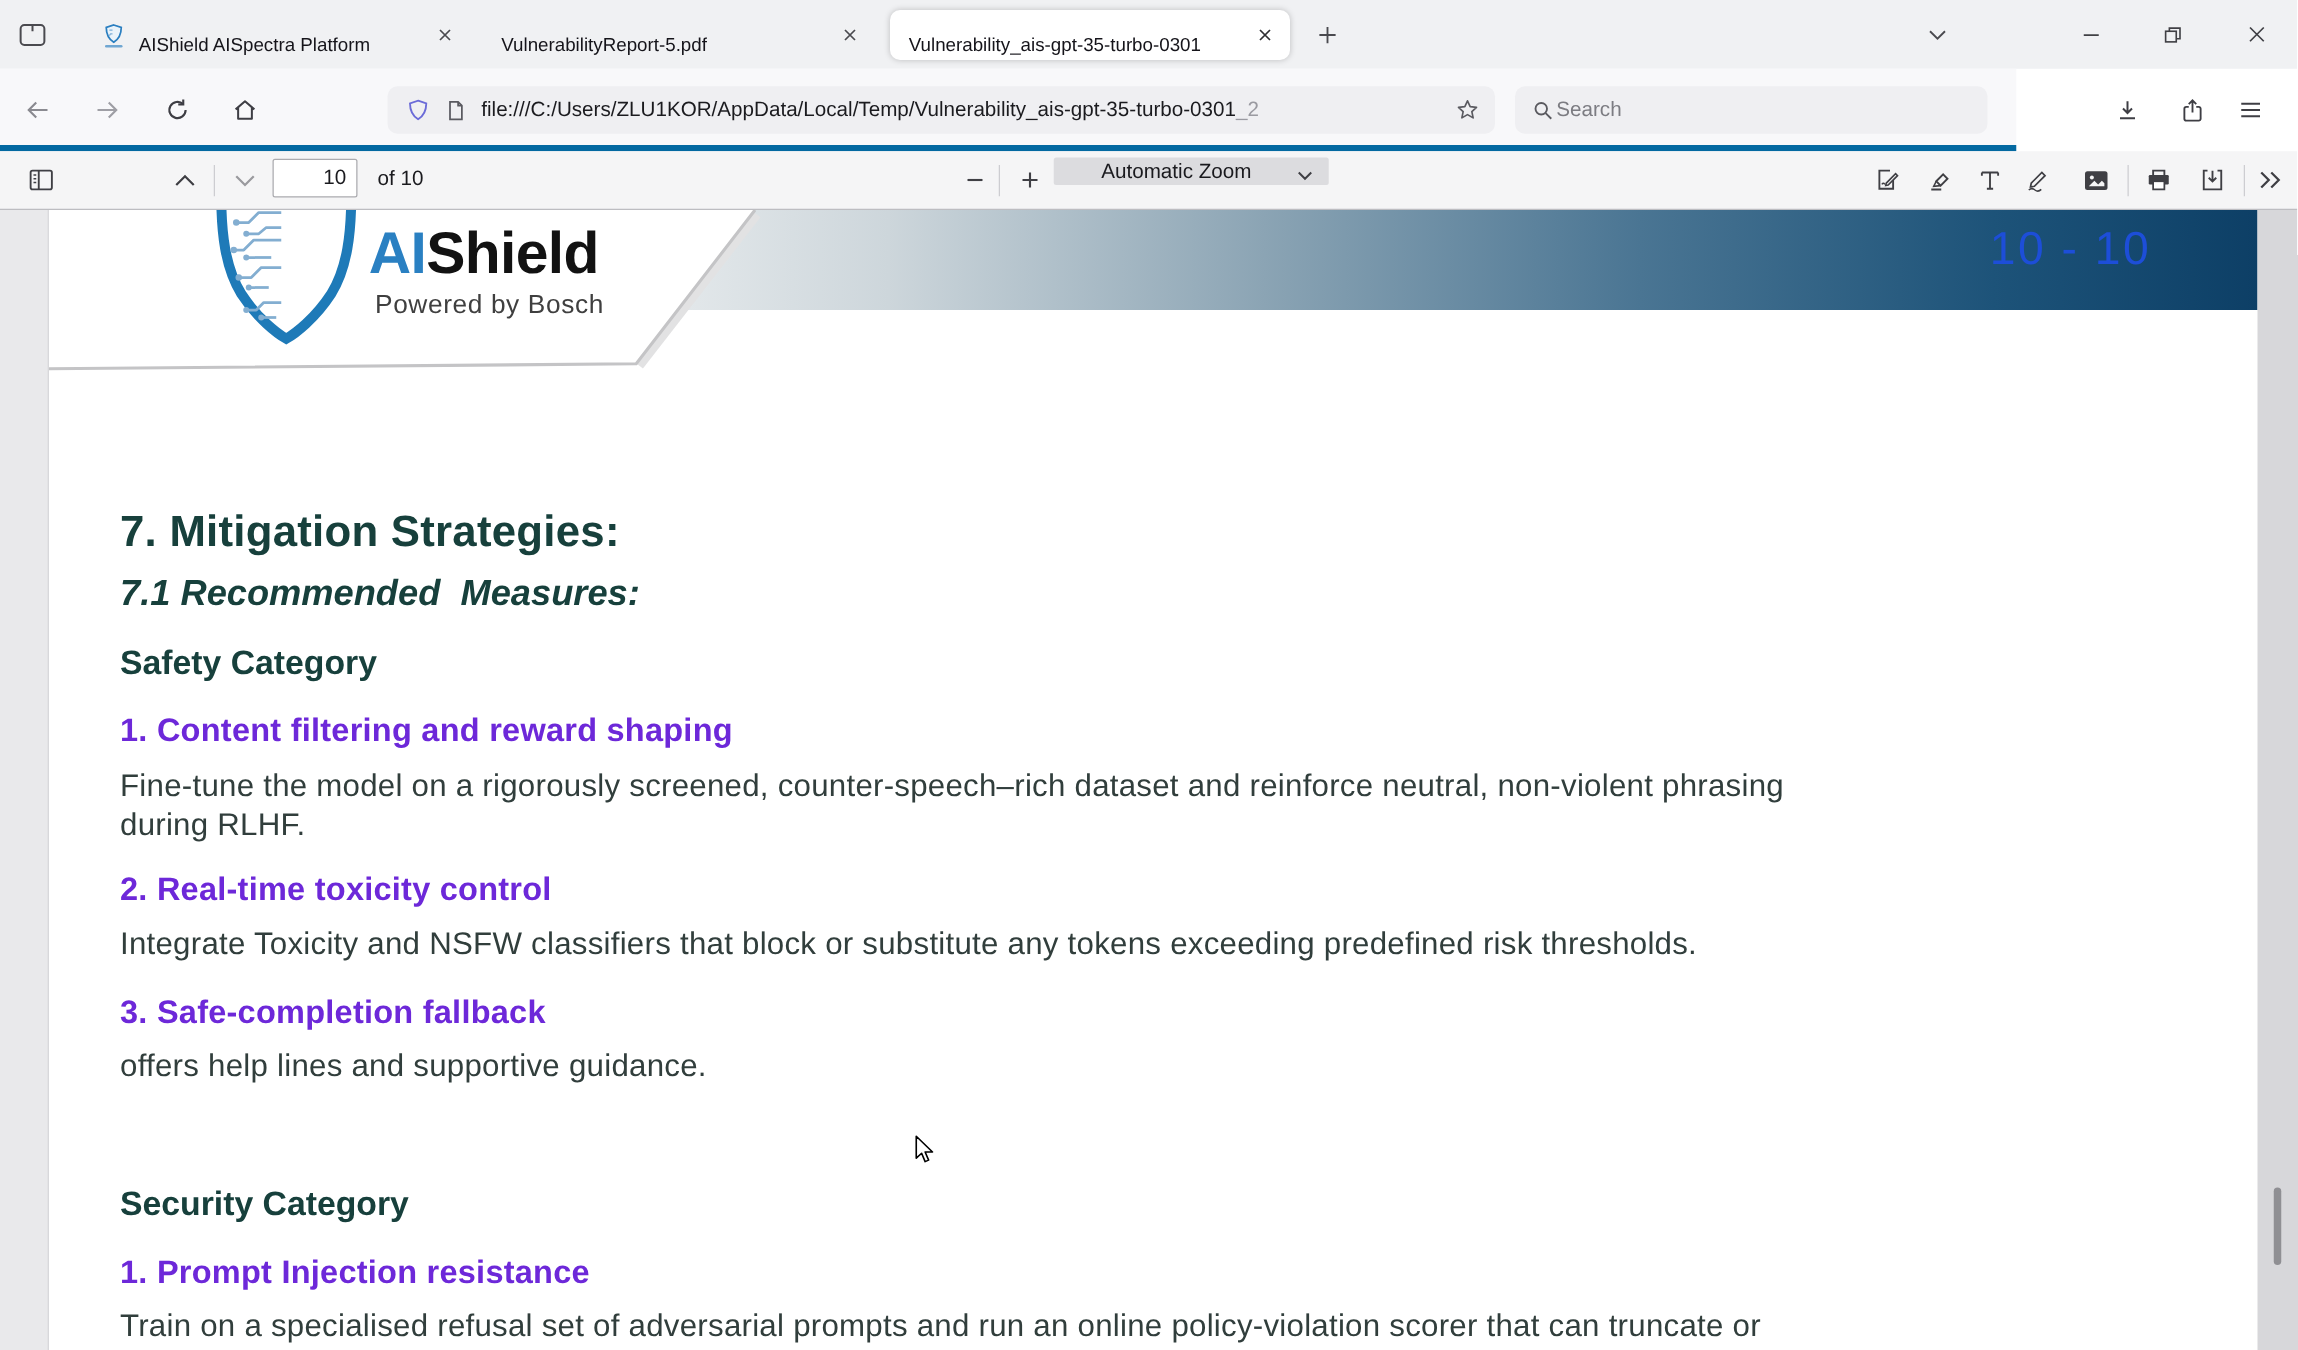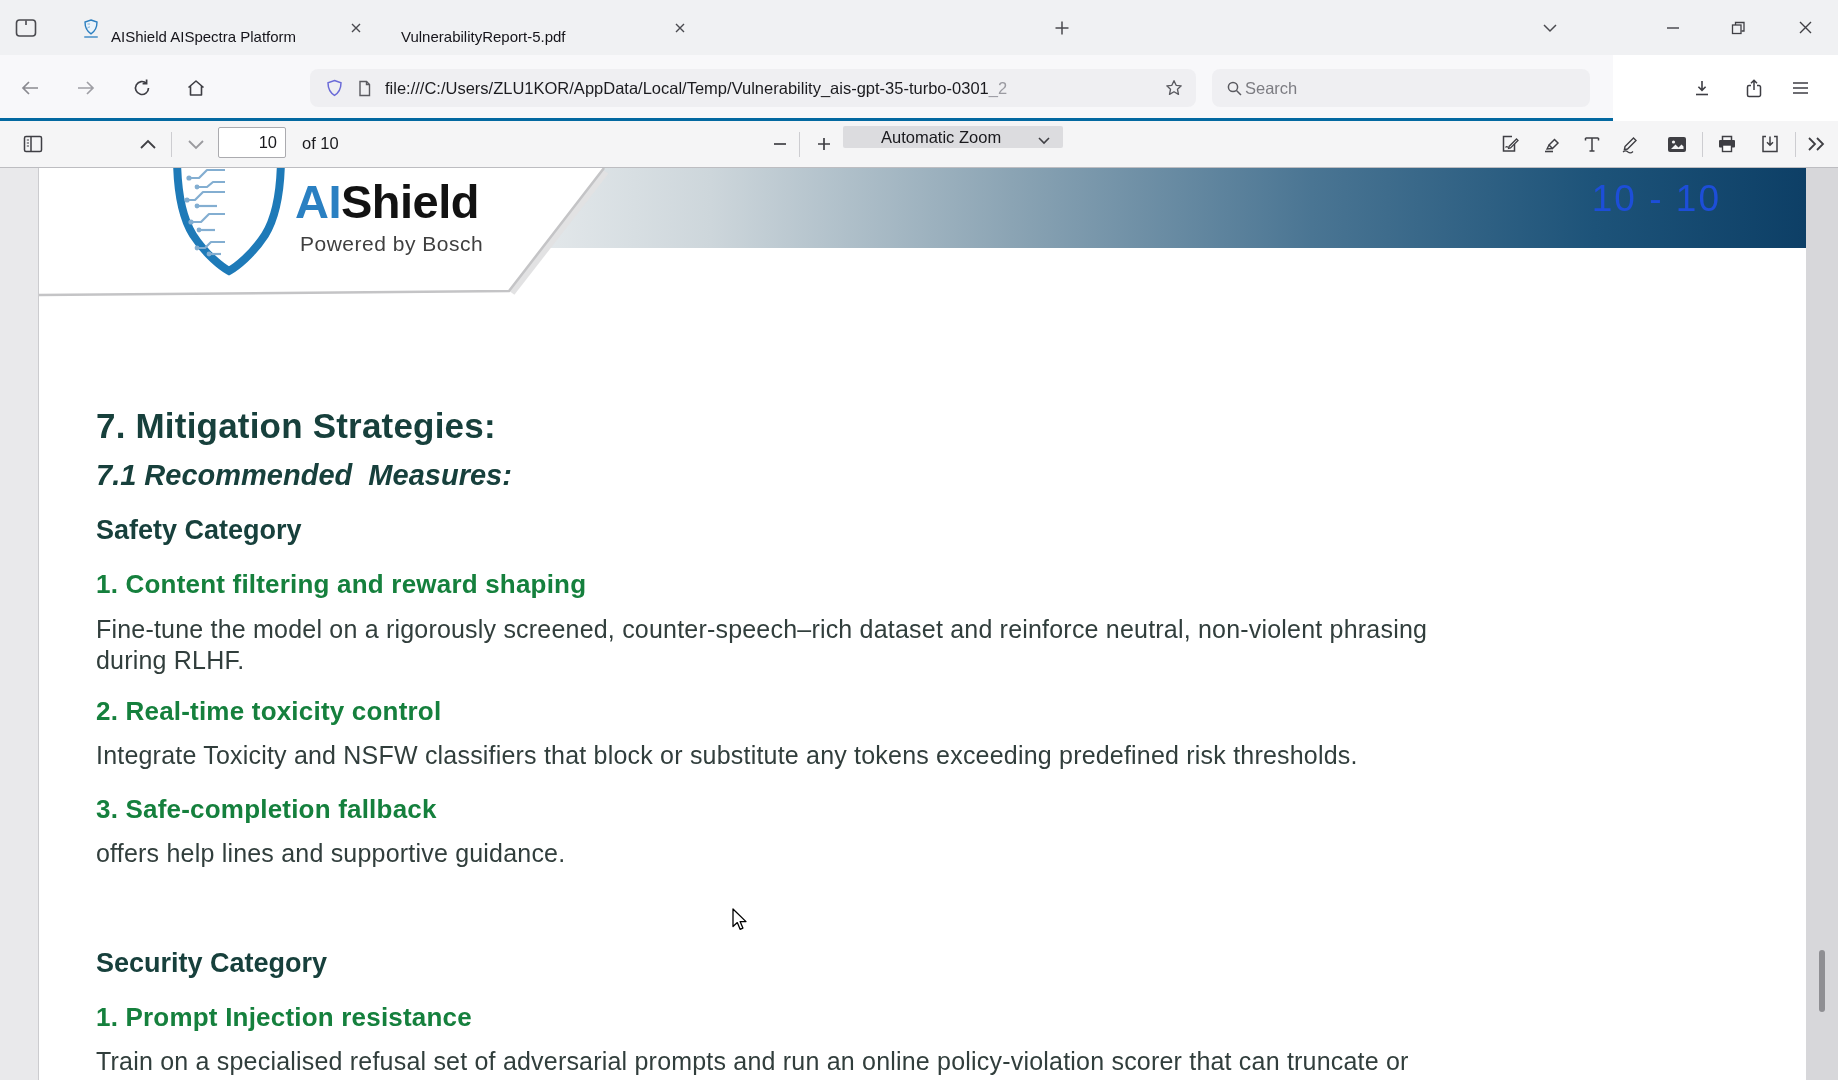--- a/index.html
+++ b/index.html
@@ -19,21 +19,21 @@
   .tab-fav .favtext{height:2px;width:14px;background:#2b7fc0;opacity:.65;margin:1px auto 0;border-radius:1px;}
   .tab-title{flex:1;font-size:15px;white-space:nowrap;overflow:hidden;padding-left:2px;margin-top:16px;}
   .tab-2 .tab-title,.tab-active .tab-title{padding-left:15px;}
   .tab-close{flex:none;margin:0 9px 0 8px;width:22px;height:22px;display:flex;align-items:center;justify-content:center;border-radius:4px;}
   .newtab{left:1046px;top:13px;width:32px;height:30px;}
   .tabs-chevron{left:1532px;top:13px;width:36px;height:30px;}
   .win-btn{top:0;width:46px;height:55px;}
   .win-min{left:1650px;} .win-rest{left:1715px;} .win-close{left:1782px;}
 
   
-  .navbar{position:absolute;left:0;top:55px;width:1613px;height:66px;background:#f8f8fa;border-bottom:3px solid #0369a1;box-sizing:border-box;}
+  .navbar{position:absolute;left:0;top:55px;width:1613px;height:66px;background:#f8f8fa;border-bottom:5px solid #0369a1;box-sizing:border-box;}
   .nav-btn{top:15px;width:36px;height:36px;border-radius:4px;}
   .nb-back{left:12px;} .nb-fwd{left:68px;} .nb-reload{left:124px;} .nb-home{left:178px;}
   .urlbar{position:absolute;left:310px;top:14px;width:886px;height:38px;background:#efeff2;border-radius:8px;display:flex;align-items:center;}
   .url-text{margin-left:13px;font-size:16.5px;color:#1b1b1f;white-space:nowrap;overflow:hidden;flex:1;}
   .url-dim{color:#9a9aa1;}
   .ic-m{margin-left:14px;flex:none;}
   .star-wrap{margin:0 13px;flex:none;}
   .searchbar{position:absolute;left:1212px;top:14px;width:378px;height:38px;background:#efeff2;border-radius:8px;display:flex;align-items:center;}
   .search-input{border:none;background:transparent;outline:none;font-size:16.5px;color:#1b1b1f;margin-left:0;width:300px;font-family:inherit;}
   .search-input::placeholder{color:#7c7c82;}
@@ -65,21 +65,21 @@
   .shieldlogo{position:absolute;left:128px;top:-12px;}
   .brand{position:absolute;left:256px;top:6px;font-size:47px;font-weight:bold;letter-spacing:-0.5px;color:#121212;white-space:nowrap;}
   .brand-ai{color:#2a80c2;}
   .tagline{position:absolute;left:261px;top:64px;font-size:21px;color:#3f3f3f;letter-spacing:0.5px;}
 
   .db{position:absolute;left:57px;width:1625px;}
   .db-h1{top:238px;font-size:35px;font-weight:bold;color:#17403c;letter-spacing:0.2px;}
   .db-h2{top:291px;font-size:29px;font-weight:bold;font-style:italic;color:#17403c;white-space:pre;}
   .db-cat{font-size:27px;font-weight:bold;color:#17403c;}
   .cat-safety{top:347px;} .cat-security{top:780px;}
-  .db-blue{font-size:26px;font-weight:bold;color:#15803d;letter-spacing:0.2px;}
+  .db-blue{font-size:26px;font-weight:bold;color:#6d28d9;letter-spacing:0.2px;}
   .b1{top:401px;} .b2{top:528px;} .b3{top:626px;} .b4{top:834px;}
   .db-para{font-size:25px;line-height:31px;color:#313e3c;letter-spacing:0.2px;}
   .p1{top:446px;} .p2{top:572px;} .p3{top:670px;} .p4{top:878px;}
 
   .cursor{position:absolute;left:731px;top:908px;}
 </style>
 </head>
 <body>
 
 <div class="screen">
@@ -110,20 +110,28 @@
 
     <div class="tab tab-2">
       <span class="tab-title">VulnerabilityReport-5.pdf</span>
       <span class="tab-close">
         <svg width="12" height="12" viewBox="0 0 12 12">
             <path d="M2,2 L10,10 M10,2 L2,10" stroke="#4a4a4f" stroke-width="1.4"></path>
           </svg>
       </span>
     </div>
 
+    <div class="tab tab-active">
+      <span class="tab-title">Vulnerability_ais-gpt-35-turbo-0301</span>
+      <span class="tab-close">
+        <svg width="12" height="12" viewBox="0 0 12 12">
+            <path d="M2,2 L10,10 M10,2 L2,10" stroke="#2f2f33" stroke-width="1.4"></path>
+          </svg>
+      </span>
+    </div>
 
     <button class="iconbtn newtab">
       <svg width="16" height="16" viewBox="0 0 16 16">
           <path d="M8,1.5 V14.5 M1.5,8 H14.5" stroke="#4a4a4f" stroke-width="1.5"></path>
         </svg>
     </button>
 
     <button class="iconbtn tabs-chevron">
       <svg width="16" height="10" viewBox="0 0 16 10">
           <polyline points="2,2 8,8 14,2" fill="none" stroke="#4a4a4f" stroke-width="1.5"></polyline>

